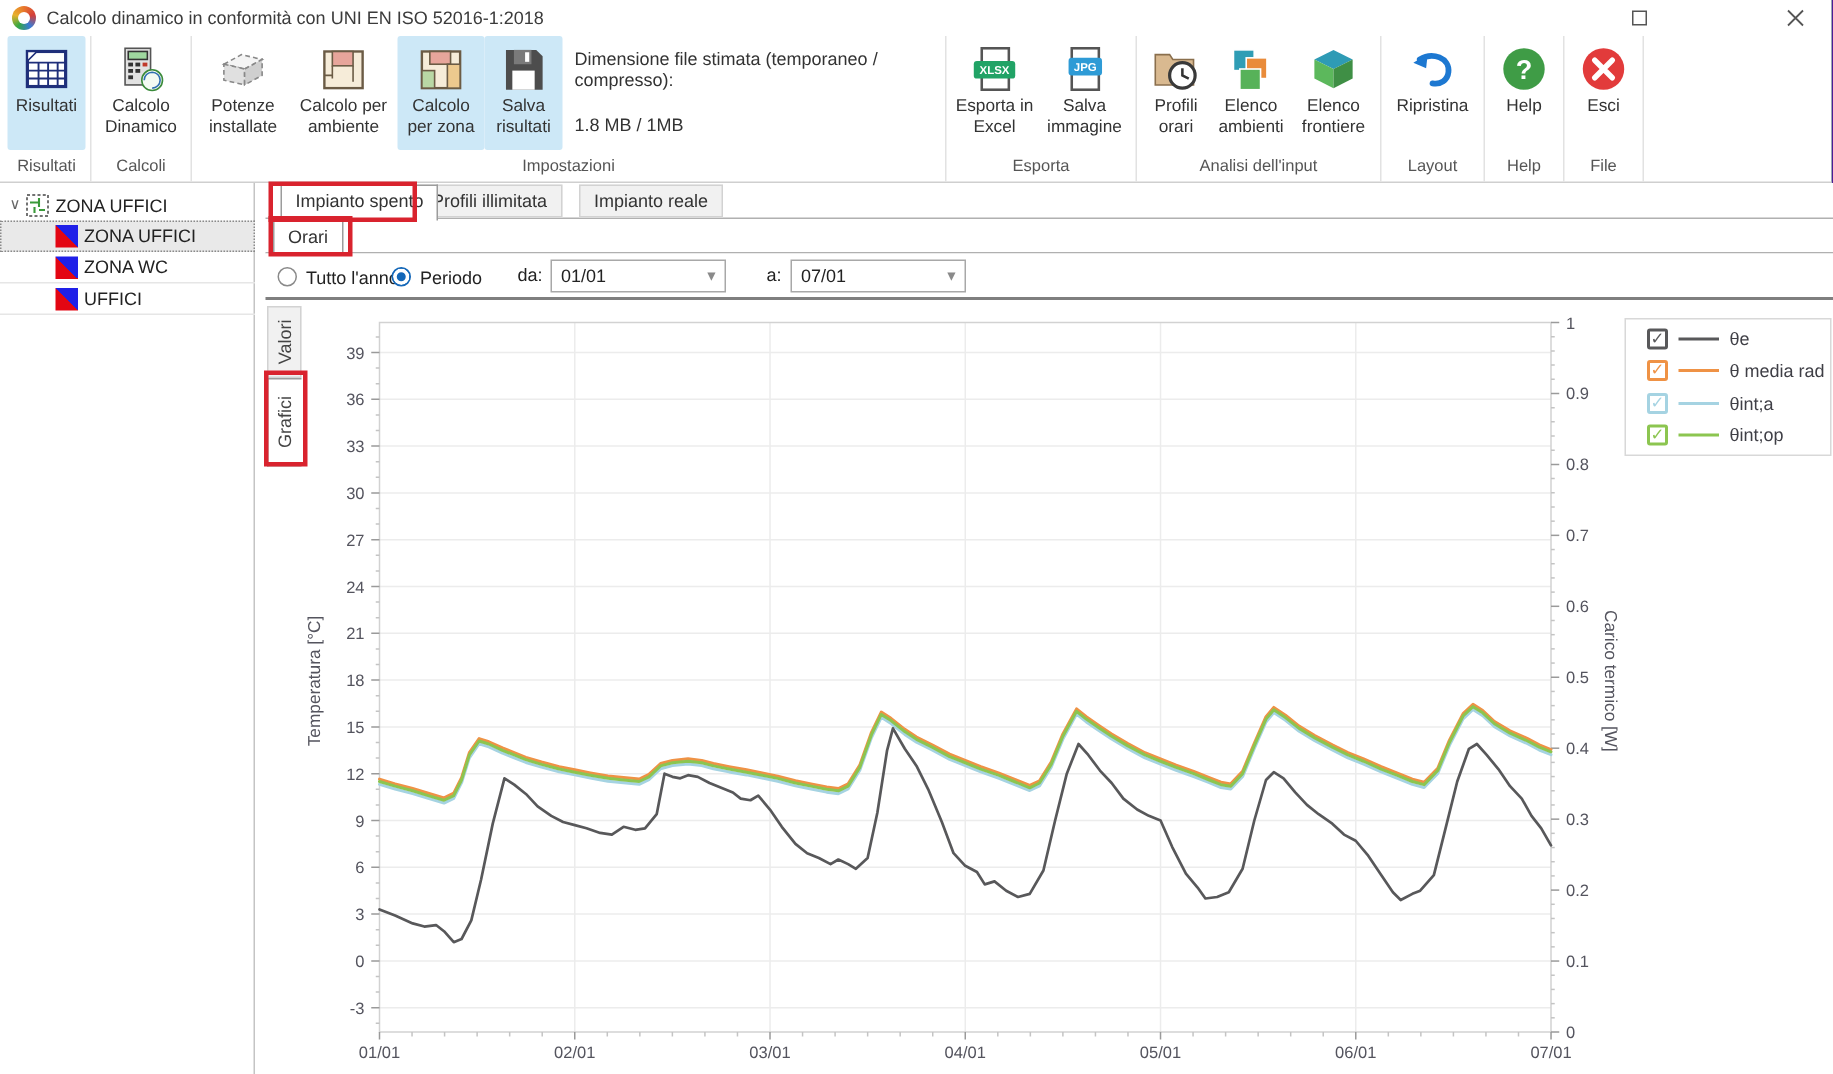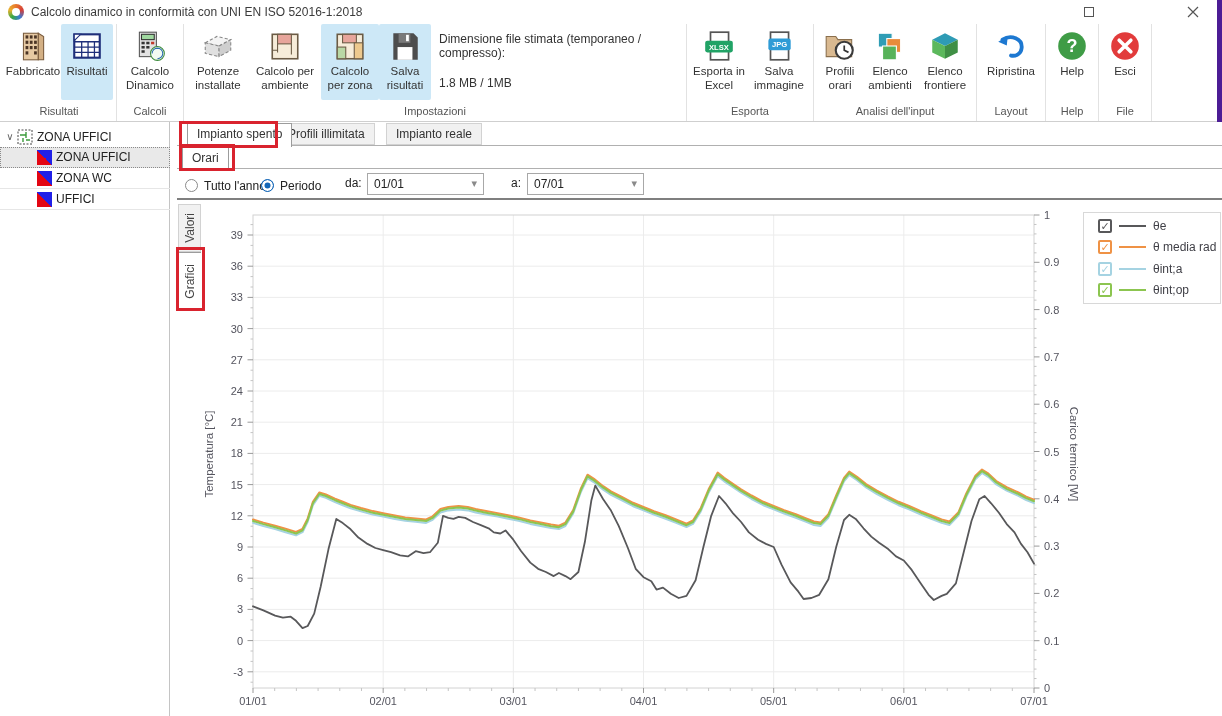--- a/index.html
+++ b/index.html
@@ -1,19 +1,19 @@
 <!DOCTYPE html>
 <html><head>
 <meta charset="utf-8">
 <style>
   * { margin:0; padding:0; box-sizing:border-box; }
   html,body { width:1222px; height:716px; overflow:hidden; background:#fff;
     font-family:"Liberation Sans","DejaVu Sans",sans-serif; }
   #window { position:relative; width:1222px; height:716px; background:#15803d;
-    border-right:5px solid #4c1d95; border-bottom:1px solid #b9b9b9; }
+    border-right:1px solid #4c1d95; border-bottom:1px solid #b9b9b9; }
 
   
   #titlebar { position:absolute; left:0; top:0; width:100%; height:24px; background:#fff; }
   #app-logo { position:absolute; left:8px; top:4px; width:16px; height:16px; border-radius:50%;
     background:conic-gradient(#e8762c,#d43f3a,#3a7bd5,#35a843,#e8b02c,#e8762c); }
   #app-logo::after { content:""; position:absolute; left:4px; top:4px; width:8px; height:8px;
     border-radius:50%; background:#fff; }
   #title-text { position:absolute; left:31px; top:5px; font-size:12px; color:#3b3b3b; }
   .win-ctl { position:absolute; top:0; width:32px; height:24px; display:flex; align-items:center; justify-content:center; }
   #btn-max { right:112px; } #btn-close { right:8px; }
@@ -102,40 +102,20 @@
       <svg width="12" height="12" viewBox="0 0 12 12">
           <path d="M1 1 L11 11 M11 1 L1 11" stroke="#555" stroke-width="1.2"></path>
         </svg>
     </div>
   </div>
 
   <div id="ribbon">
 
     <div class="rgroup">
       <div class="rbuttons">
-        <div class="rbtn" style="width:56px">
-          <svg class="ricon" viewBox="0 0 32 32">
-            <rect x="7" y="4" width="14" height="25" fill="#e6c9a3" stroke="#7a5c3e"></rect>
-            <polygon points="21,4 26,7 26,29 21,29" fill="#d3b085" stroke="#7a5c3e"></polygon>
-            <g fill="#4a3425">
-                <rect x="9" y="6" width="2.6" height="3"></rect>
-                <rect x="13" y="6" width="2.6" height="3"></rect>
-                <rect x="17" y="6" width="2.6" height="3"></rect>
-                <rect x="9" y="11" width="2.6" height="3"></rect>
-                <rect x="13" y="11" width="2.6" height="3"></rect>
-                <rect x="17" y="11" width="2.6" height="3"></rect>
-                <rect x="9" y="16" width="2.6" height="3"></rect>
-                <rect x="13" y="16" width="2.6" height="3"></rect>
-                <rect x="17" y="16" width="2.6" height="3"></rect>
-                <rect x="9" y="21" width="2.6" height="3"></rect>
-                <rect x="17" y="21" width="2.6" height="3"></rect>
-              </g>
-          </svg>
-          <span>Fabbricato</span>
-        </div>
         <div class="rbtn active" style="width:52px">
           <svg class="ricon" viewBox="0 0 32 32">
             <rect x="4" y="5" width="24" height="22" fill="#fff" stroke="#1f2f7a" stroke-width="2"></rect>
             <path d="M4 12 H28 M4 17 H28 M4 22 H28 M11 12 V27 M17 12 V27 M23 12 V27" stroke="#1f2f7a" stroke-width="1.2" fill="none"></path>
             <polygon points="4,5 10,5 4,11" fill="#fff" stroke="#1f2f7a"></polygon>
           </svg>
           <span>Risultati</span>
         </div>
       </div>
       <div class="rcaption">Risultati</div>

